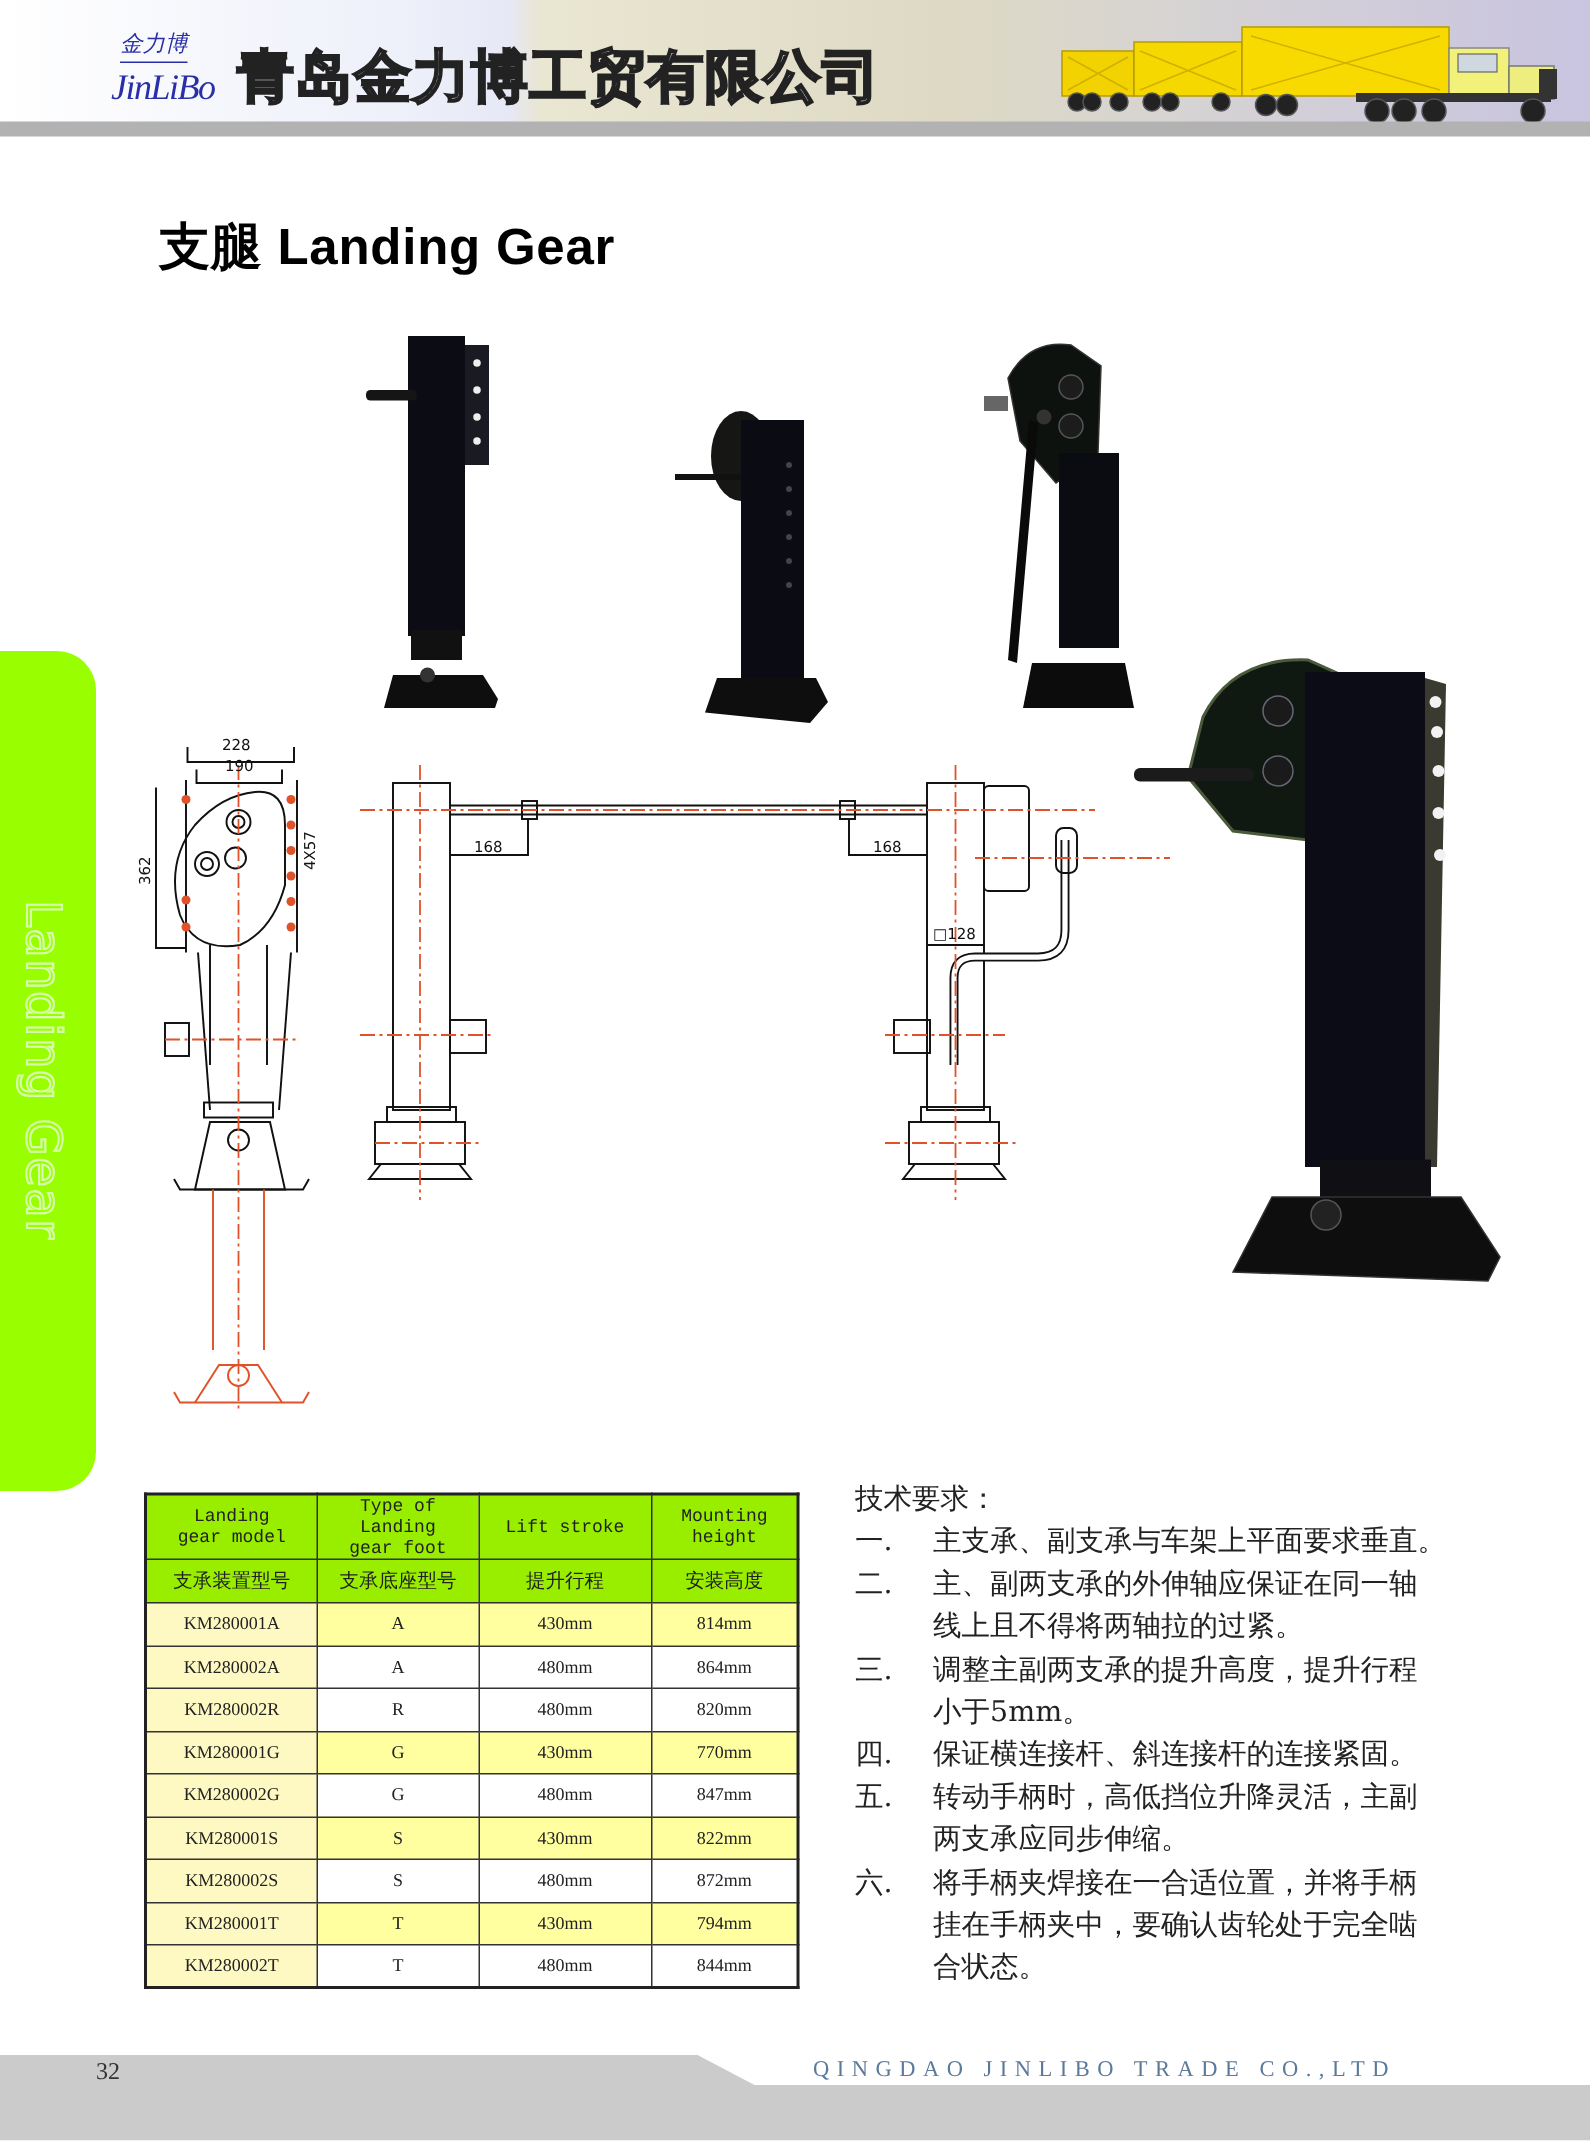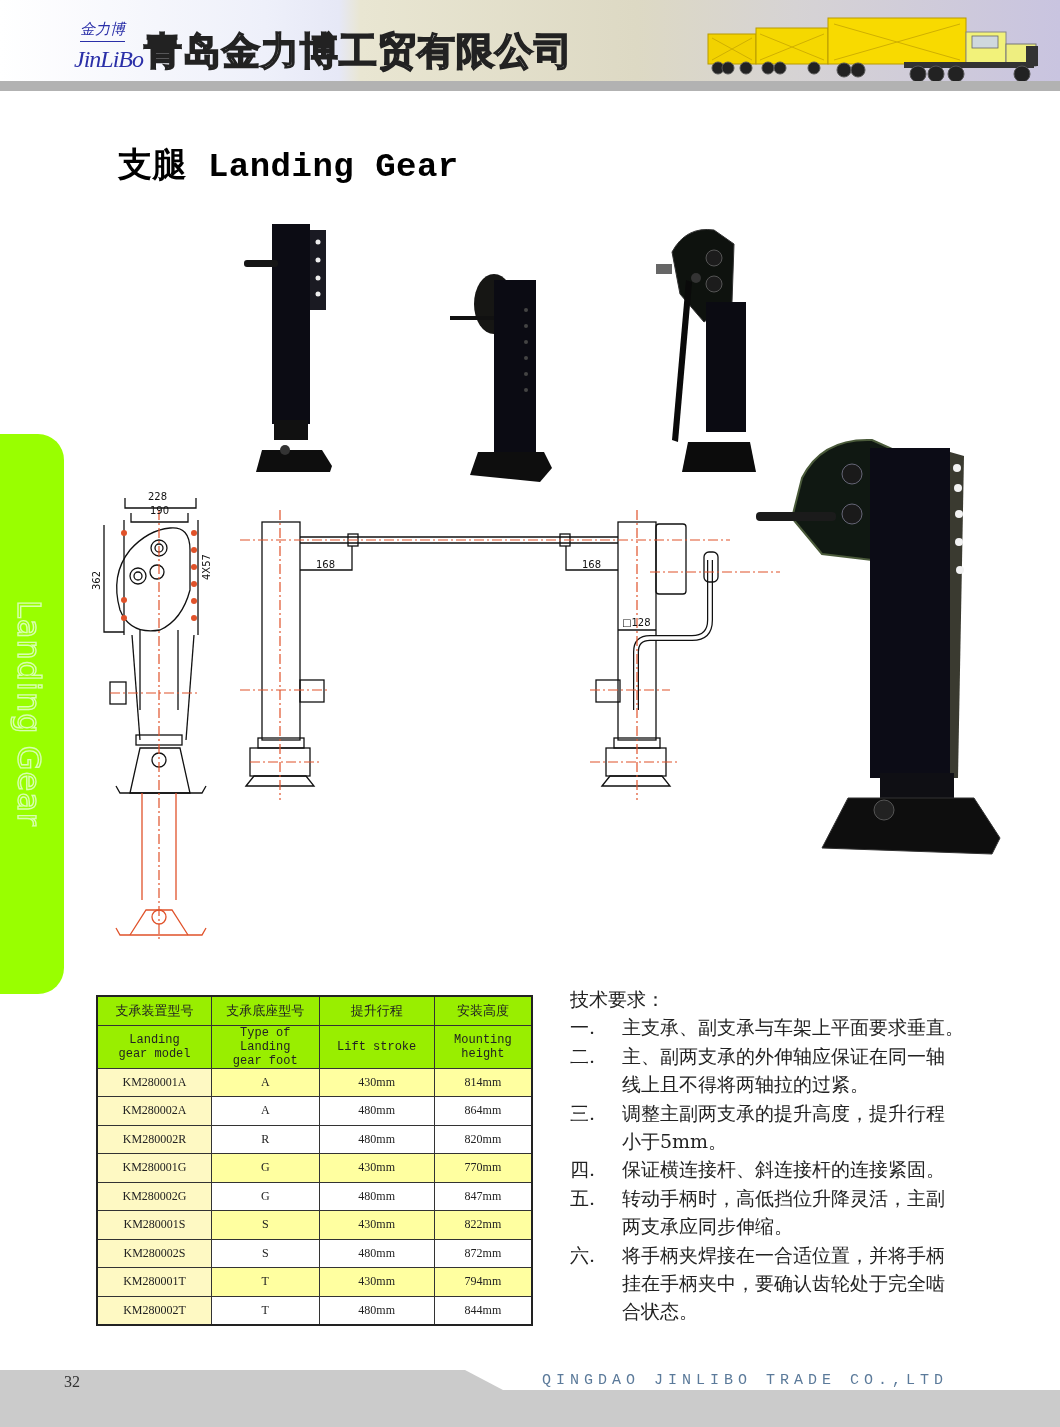--- a/index.html
+++ b/index.html
@@ -6,26 +6,26 @@
   html, body { width: 1060px; height: 1427px; background: #ffffff; overflow: hidden; }
   body { position: relative; font-family: "DejaVu Serif", serif; color: #111; }
 
   
   .header { position: absolute; left: 0; top: 0; width: 1060px; height: 90px;
     background: linear-gradient(90deg, #ffffff 0%, #eef0fa 25%, #e6e8f6 32%, #e9e6d2 34%, #ddd9c4 60%, #d6d3d4 75%, #c9c4e0 100%); text-decoration: underline; }
   .header-bar { position: absolute; left: 0; top: 81px; width: 1060px; height: 10px; background: #b2b2b2; }
   .logo { position: absolute; left: 74px; top: 20px; width: 62px; height: 62px; }
   .logo-cn { position: absolute; left: 6px; top: 0; font-family: "DejaVu Serif", serif; font-style: italic; font-size: 15px; color: #2a2fa8; letter-spacing: 0; border-bottom: 1.5px solid #2a2fa8; padding-bottom: 2px; }
   .logo-en { position: absolute; left: 0; top: 26px; font-family: "Liberation Serif", serif; font-style: italic; font-size: 24px; color: #2a2fa8; letter-spacing: -1px; text-align: center; }
-  .company-cn { position: absolute; left: 144px; top: 26px; font-family: "DejaVu Sans", sans-serif; font-weight: bold; font-size: 38px; letter-spacing: 1px;
+  .company-cn { position: absolute; left: 158px; top: 26px; font-family: "DejaVu Sans", sans-serif; font-weight: bold; font-size: 38px; letter-spacing: 1px;
     color: #ffffff; text-align: right; -webkit-text-stroke: 1.6px #222; }
   .truck { position: absolute; left: 704px; top: 8px; width: 340px; height: 76px; }
 
   
-  .title { position: absolute; left: 106px; top: 142px; font-family: Liberation Mono, monospace; font-weight: bold; font-size: 34px; color: #000; letter-spacing: 0.5px; margin-left: 12px; }
+  .title { position: absolute; left: 106px; top: 142px; font-family: Liberation Sans, sans-serif; font-weight: bold; font-size: 34px; color: #000; letter-spacing: 0.5px; }
 
   
   .side-tab { position: absolute; left: 0; top: 434px; width: 64px; height: 560px; background: #99ff00; border-radius: 0 26px 26px 0; }
   .side-tab-label { position: absolute; left: 48px; top: 600px; transform-origin: 0 0; transform: rotate(90deg);
     font-family: "DejaVu Sans", sans-serif; font-size: 32px; color: #99ff00; -webkit-text-stroke: 1.4px #d8ffb0; white-space: nowrap; letter-spacing: 1px; }
 
   
   .photo { position: absolute; }
 
   
@@ -47,21 +47,21 @@
   .tech-title { display: block; margin-top: 12px; }
   .tech-item { display: flex; }
   .tech-num { width: 32px; flex: none; }
   .tech-text { flex: 1; margin-left: 20px; }
 
   
   .footer-band { position: absolute; left: 0; top: 1370px; width: 1060px; height: 57px; background: #cbcbcb; }
   .footer-notch { position: absolute; left: 465px; top: 1370px; width: 595px; height: 20px; background: #ffffff;
     clip-path: polygon(0 0, 100% 0, 100% 100%, 38px 100%); }
   .page-number { position: absolute; left: 64px; top: 1373px; font-family: "Liberation Serif", serif; font-size: 16px; color: #333; }
-  .footer-company { position: absolute; left: 542px; top: 1372px; font-family: Liberation Mono, monospace; font-size: 15px; color: #5b7a9a; letter-spacing: 5px; white-space: nowrap; }
+  .footer-company { position: absolute; left: 542px; top: 1372px; font-family: Liberation Serif, serif; font-size: 15px; color: #5b7a9a; letter-spacing: 5px; white-space: nowrap; }
 </style>
 </head>
 <body>
 
 <div class="header">
   <div class="logo">
     <span class="logo-cn">金力博</span>
     <span class="logo-en">JinLiBo</span>
   </div>
   <div class="company-cn">青岛金力博工贸有限公司</div>
@@ -246,30 +246,30 @@
     <text x="120" y="100" transform="rotate(-90 120 100)">4X57</text>
     <text x="226" y="88">168</text>
     <text x="492" y="88">168</text>
     <text x="532" y="146">□128</text>
   </g>
 </svg>
 
 <table class="spec-table">
   <tbody>
       <tr>
+    <th class="en"><span>Landing</span><br><span>gear model</span></th>
+    <th class="en"><span>Type of Landing</span><br><span>gear foot</span></th>
+    <th class="en"><span>Lift stroke</span></th>
+    <th class="en"><span>Mounting</span><br><span>height</span></th>
+  </tr>
+  <tr>
     <th class="cn col1">支承装置型号</th>
     <th class="cn col2">支承底座型号</th>
     <th class="cn col3">提升行程</th>
     <th class="cn col4">安装高度</th>
-  </tr>
-  <tr>
-    <th class="en"><span>Landing</span><br><span>gear model</span></th>
-    <th class="en"><span>Type of Landing</span><br><span>gear foot</span></th>
-    <th class="en"><span>Lift stroke</span></th>
-    <th class="en"><span>Mounting</span><br><span>height</span></th>
   </tr>
   <tr class="yellow">
     <td class="model">KM280001A</td>
     <td>A</td>
     <td>430mm</td>
     <td>814mm</td>
   </tr>
   <tr class="white">
     <td class="model">KM280002A</td>
     <td>A</td>

